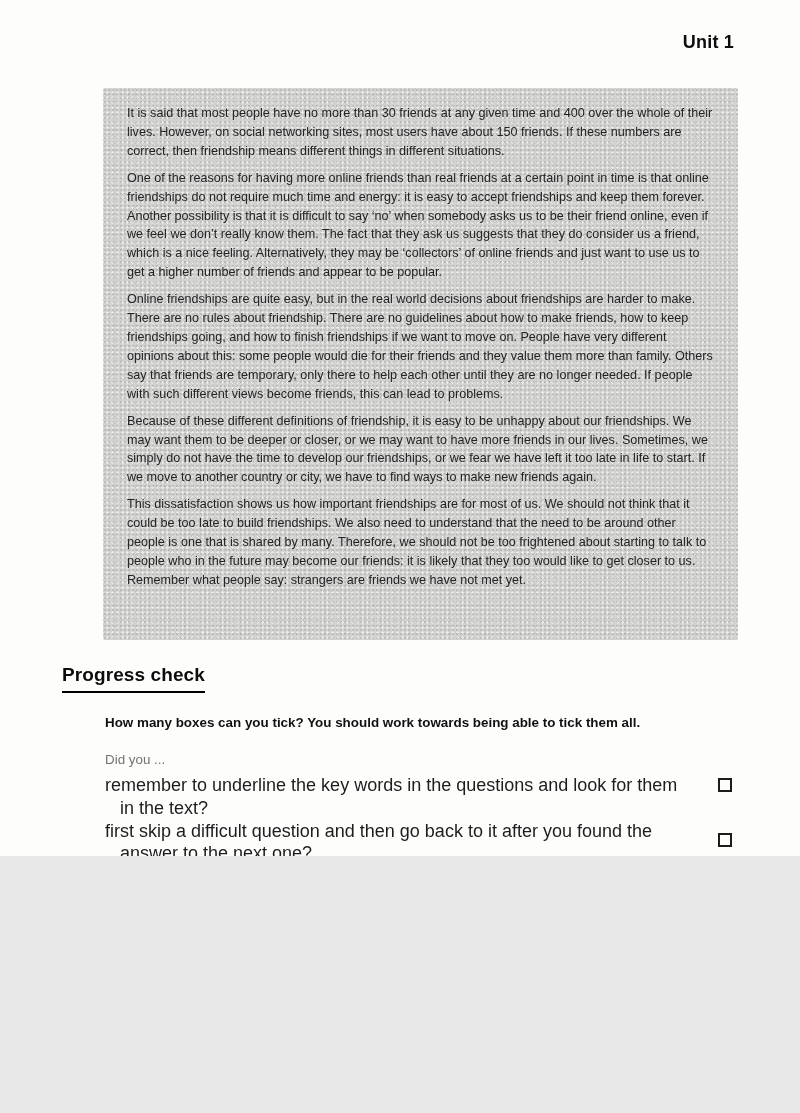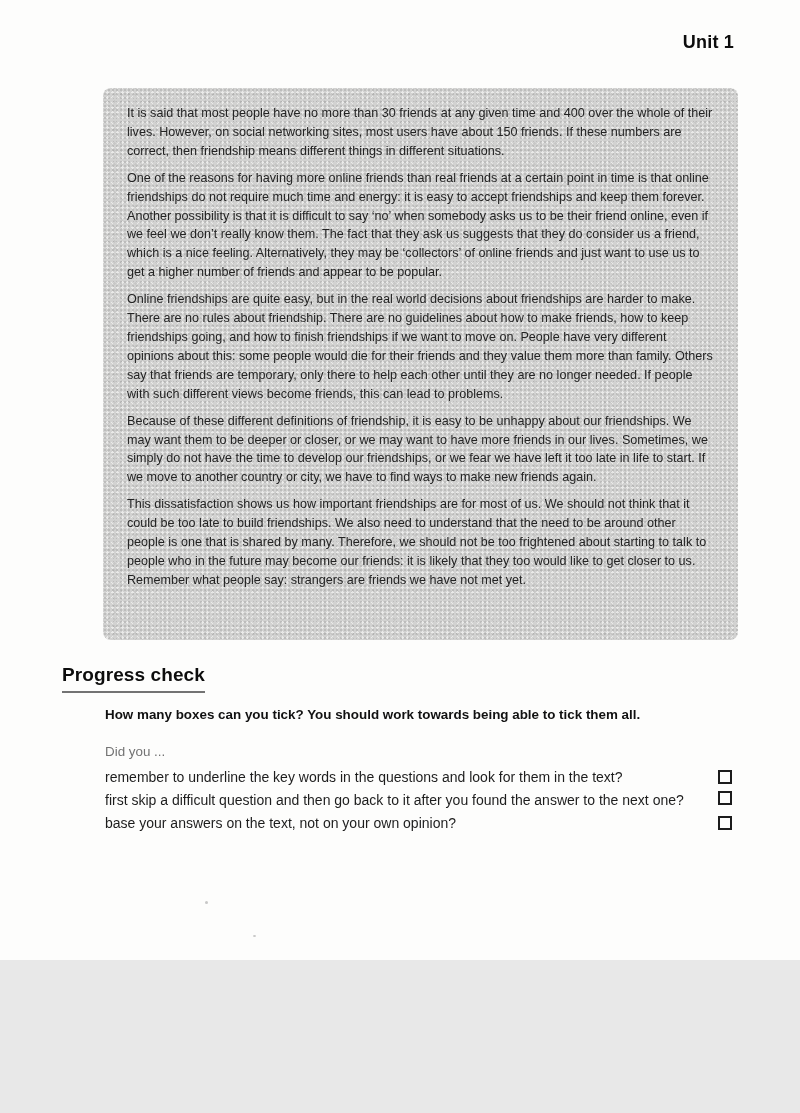--- a/index.html
+++ b/index.html
@@ -1,20 +1,20 @@
 <!DOCTYPE html>
 <html><head>
 <meta charset="utf-8">
 <style>
   * { margin:0; padding:0; box-sizing:border-box; }
   html,body { background:#e8e8e8; }
   body { font-family:"Liberation Sans","DejaVu Sans",sans-serif; }
   .page {
     position:relative;
-    width:800px; height:960px;
+    width:800px; height:856px;
     margin:0 auto;
     background:#fdfdfc;
     color:#1c1c1c;
     overflow:hidden;
   }
 
   
   .unit-header {
     position:absolute; top:32px; right:66px;
     font-size:18px; font-weight:bold; color:#0d0d0d;
@@ -26,46 +26,46 @@
     position:absolute; left:103px; top:88px; width:635px;
     min-height:552px;
     background-color:#d2d2d1;
     background-image:
       radial-gradient(rgba(0,0,0,0.10) 1px, transparent 1.3px),
       radial-gradient(rgba(255,255,255,0.55) 1px, transparent 1.3px),
       radial-gradient(rgba(0,0,0,0.05) 1px, transparent 1.4px);
     background-size:4px 4px, 5px 5px, 7px 7px;
     background-position:0 0, 2px 2px, 1px 3px;
     padding:16px 24px 14px 24px;
-    border-radius:8px;
+    border-radius:2px;
   }
   .passage p {
     font-size:12.6px; line-height:18.9px; color:#232323;
     margin-bottom:8px;
     text-rendering:optimizeLegibility;
   }
   .passage p:last-child { margin-bottom:12px; }
 
   
   .progress { position:absolute; left:62px; top:664px; width:670px; }
   .pc-heading {
     display:inline-block;
     font-size:19px; font-weight:bold; color:#0d0d0d;
     padding-bottom:5px;
-    border-bottom:2px solid #737373;
+    border-bottom:2px solid #000000;
     letter-spacing:0.1px;
   }
-  .pc-body { margin-left:43px; margin-top:14px; }
+  .pc-body { margin-left:43px; margin-top:22px; }
   .pc-intro { font-size:13.4px; font-weight:bold; color:#111; margin-bottom:21px; }
   .pc-leadin { font-size:13.4px; color:#737373; margin-bottom:6px; line-height:17px; }
   .pc-list { width:627px; }
   .pc-row { display:flex; align-items:flex-start; }
   .pc-text {
     width:585px; flex:0 0 585px;
-    font-size:14px; line-height:22.8px; color:#1d1d1d;
+    font-size:18px; line-height:22.8px; color:#1d1d1d;
     padding-left:15px; text-indent:-15px; 
   }
   .pc-spacer { flex:1 1 auto; }
   .checkbox {
     flex:0 0 auto;
     width:14px; height:14px;
     border:2px solid #1c1c1c;
     background:#fdfdfc;
     margin-top:4px;
     cursor:pointer;

